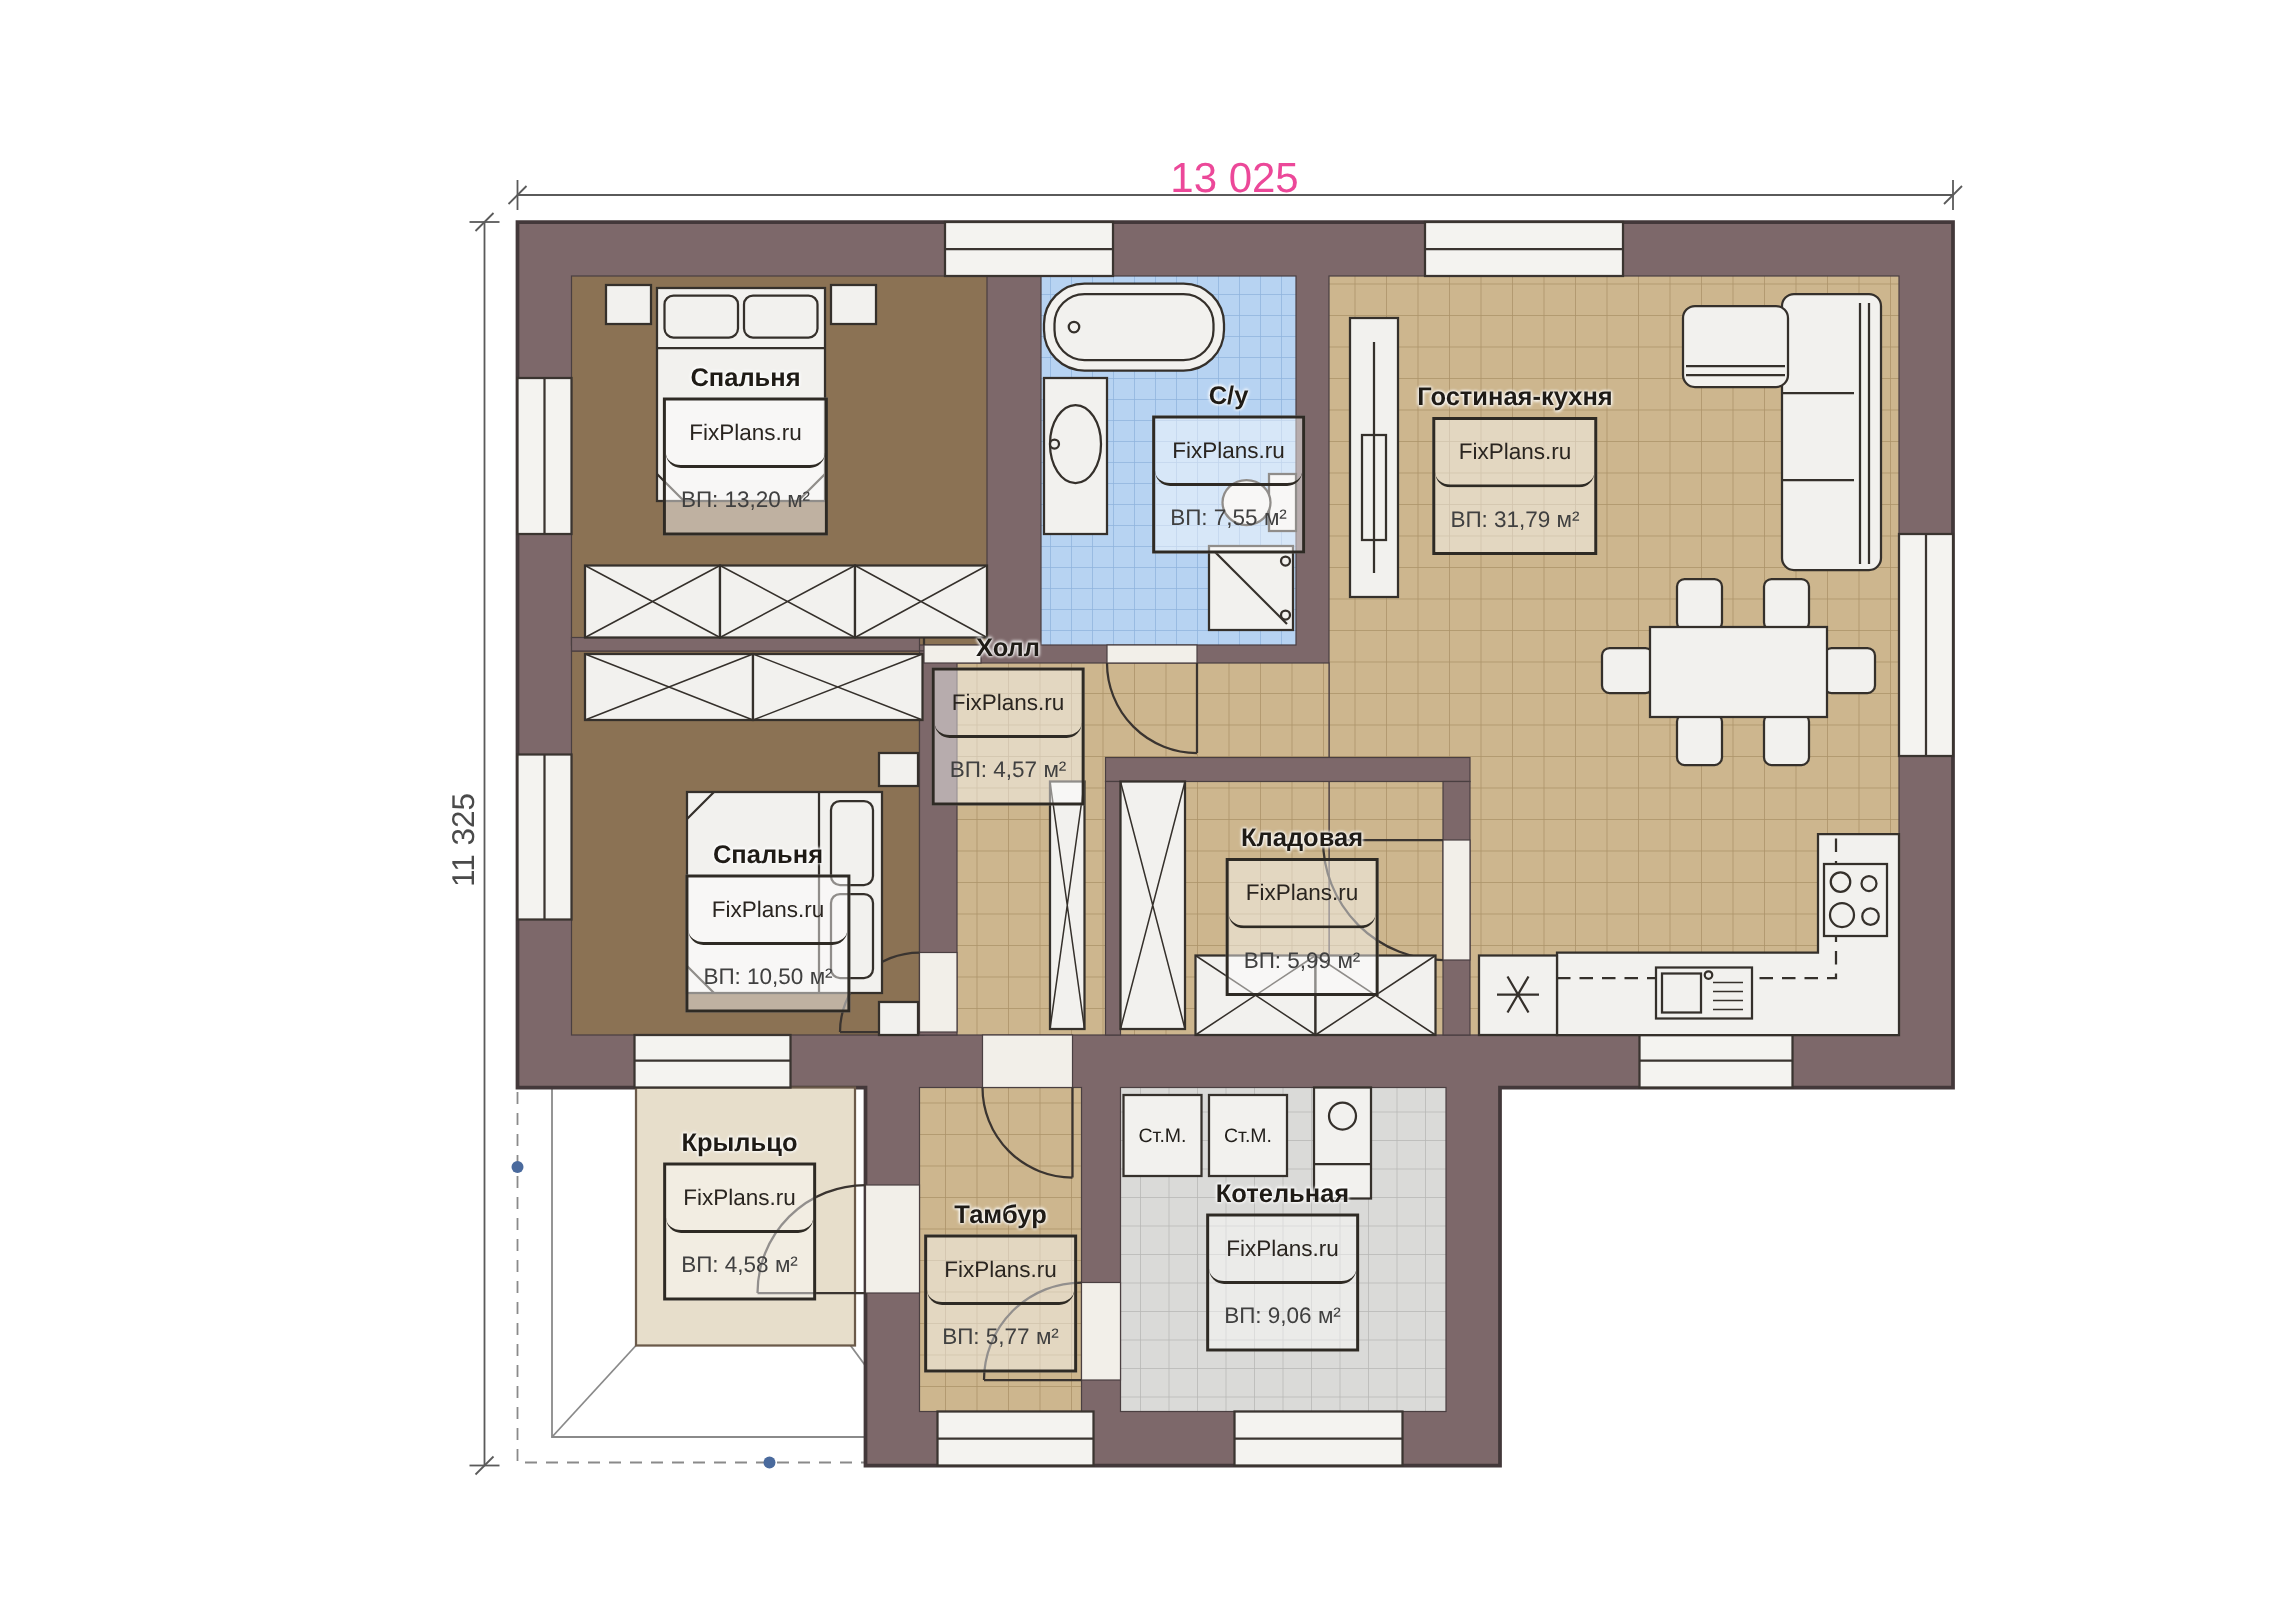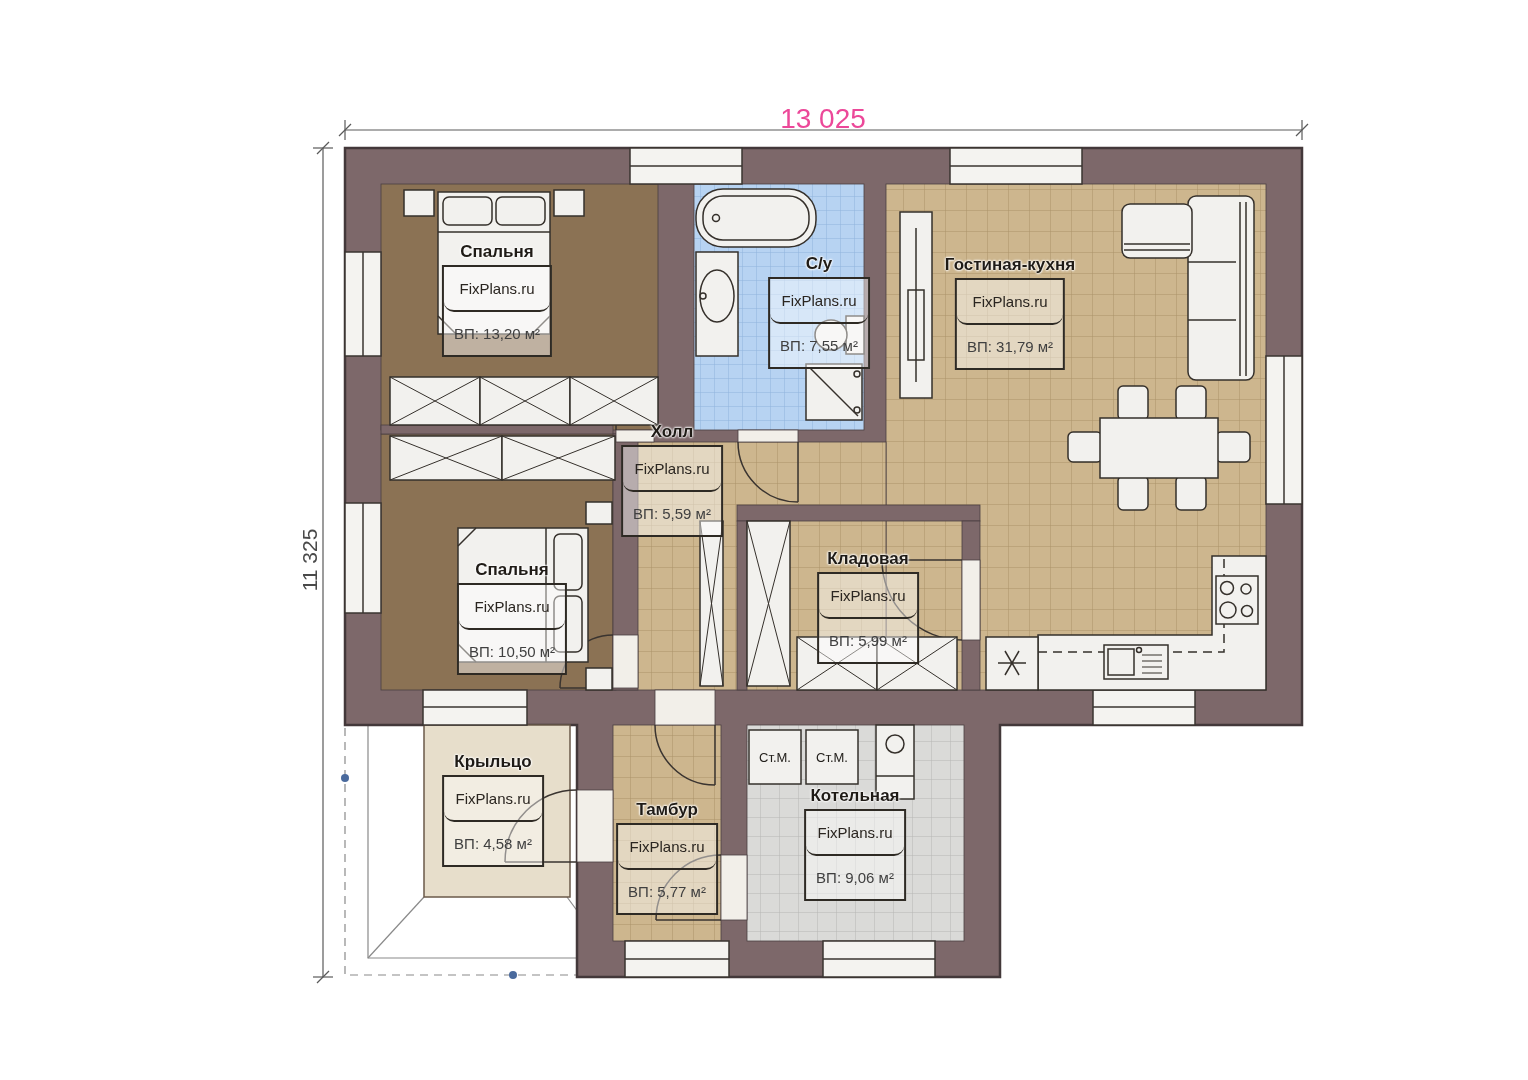--- a/index.html
+++ b/index.html
@@ -318,21 +318,21 @@
   <div class="wm-box">
     <div class="wm-brand">FixPlans.ru</div>
     <div class="wm-area">ВП: 31,79 м²</div>
   </div>
 </div>
 
 <div class="room-label" style="left:672px;top:422px;">
   <div class="room-name">Холл</div>
   <div class="wm-box">
     <div class="wm-brand">FixPlans.ru</div>
-    <div class="wm-area">ВП: 5,59 м²</div>
+    <div class="wm-area">ВП: 4,57 м²</div>
   </div>
 </div>
 
 <div class="room-label" style="left:512px;top:560px;">
   <div class="room-name">Спальня</div>
   <div class="wm-box">
     <div class="wm-brand">FixPlans.ru</div>
     <div class="wm-area">ВП: 10,50 м²</div>
   </div>
 </div>

